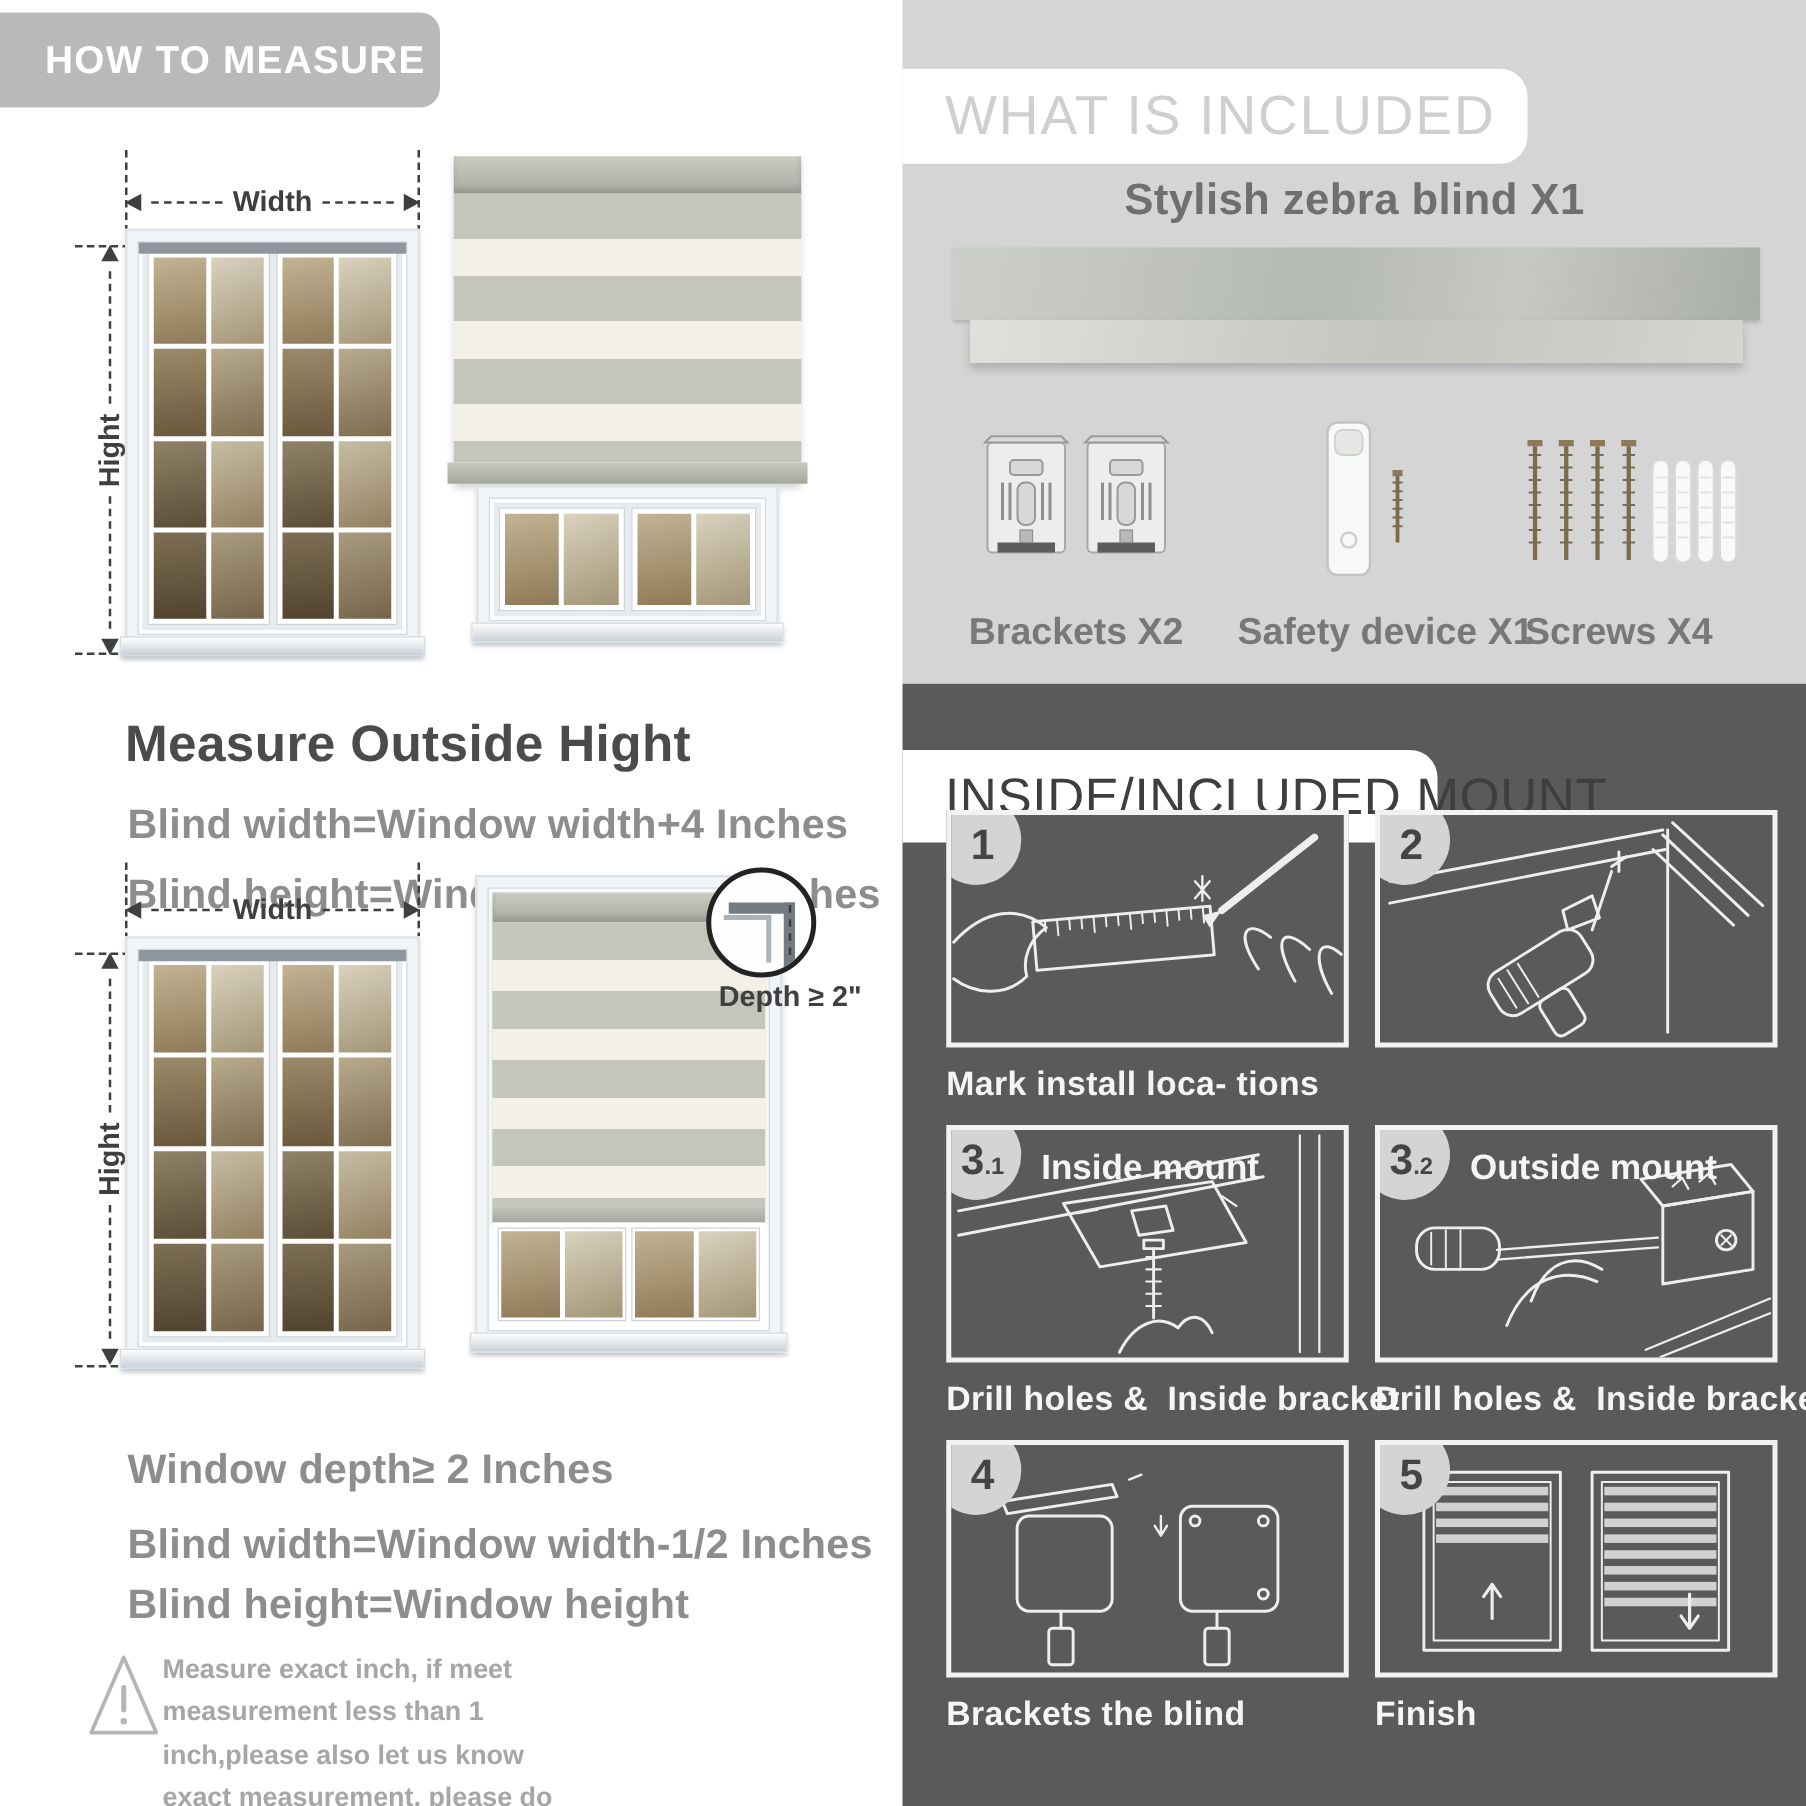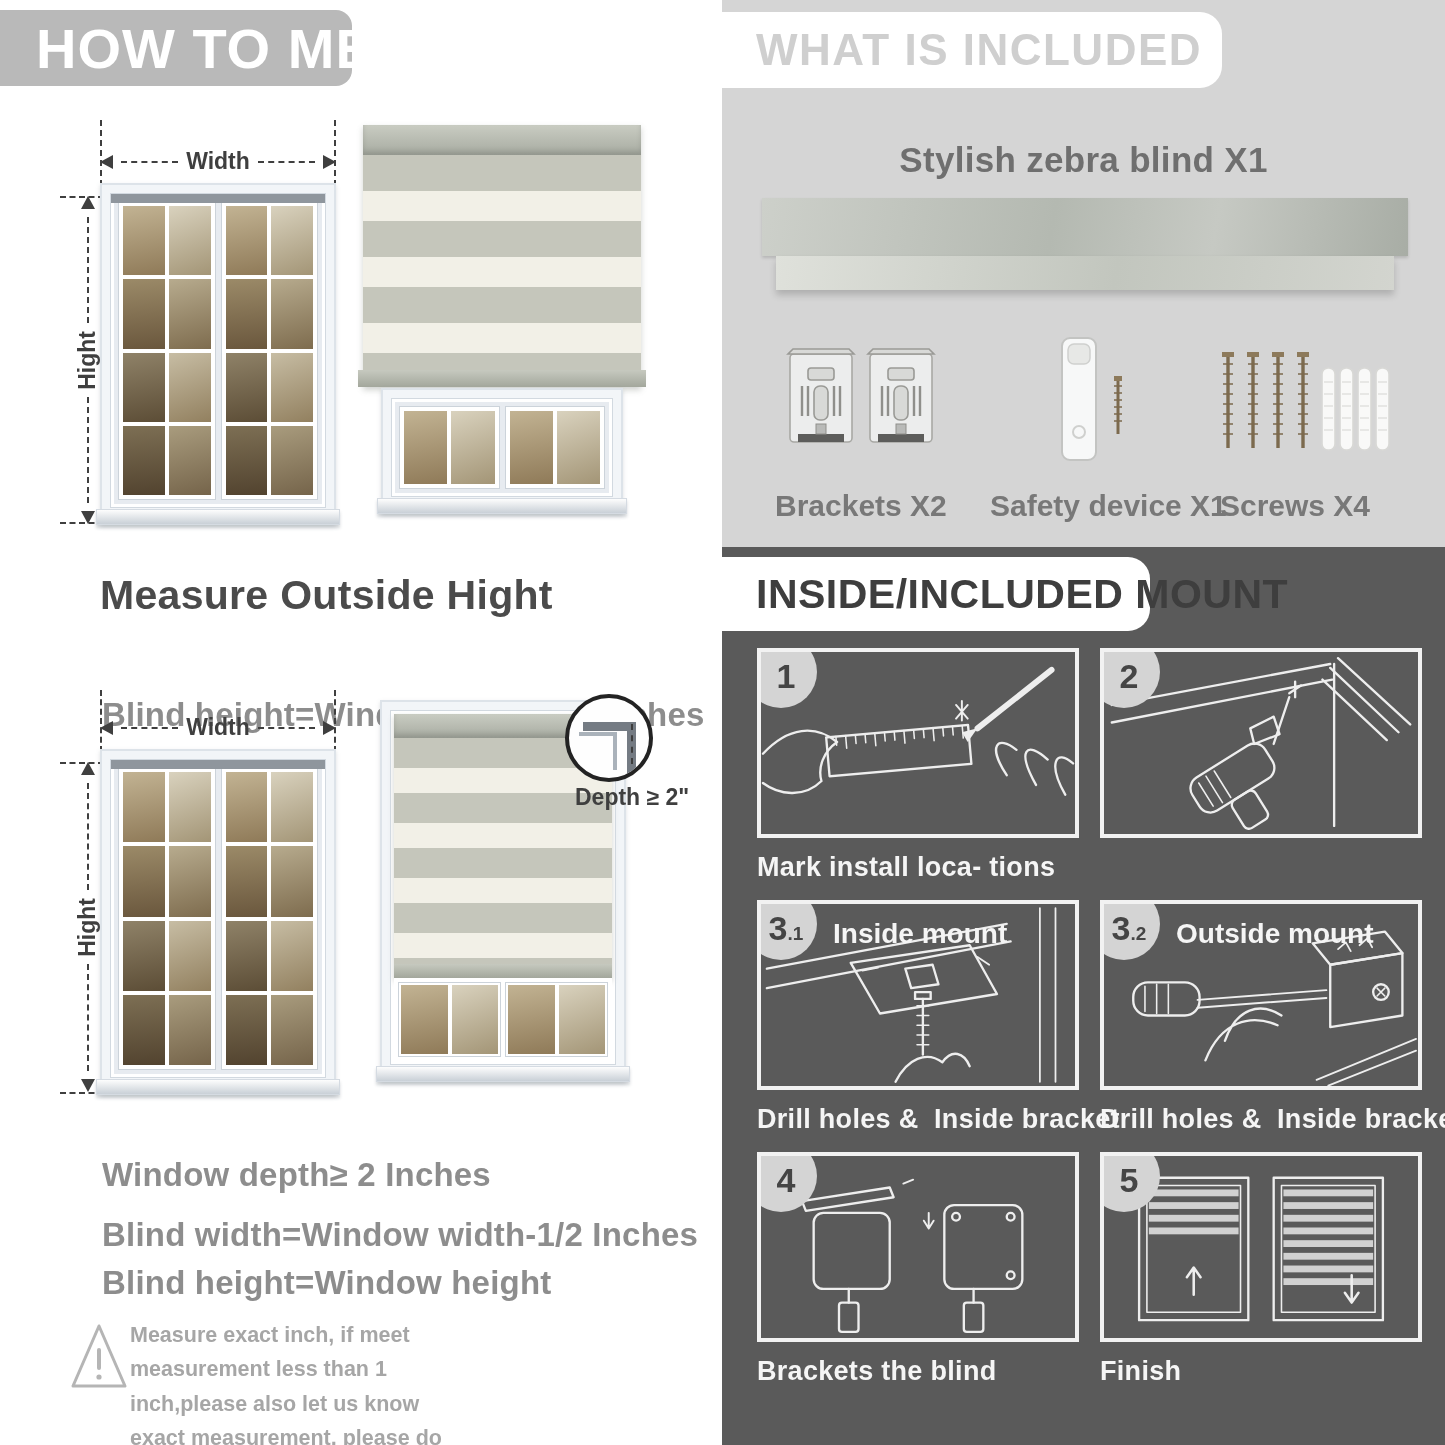--- a/index.html
+++ b/index.html
@@ -4,21 +4,21 @@
 <style>
   html,body{margin:0;padding:0;background:#fff;}
   .canvas{position:relative;width:1445px;height:1445px;background:#ffffff;
           font-family:"Liberation Sans",sans-serif;overflow:hidden;}
   .abs{position:absolute;}
 
   
   .left-header{left:0;top:10px;width:352px;height:76px;background:#b9b9b9;
                border-radius:0 16px 16px 0;display:flex;align-items:center;
                padding-left:36px;box-sizing:border-box;color:#fff;font-weight:bold;
-               font-size:56px;letter-spacing:1px;white-space:nowrap;}
+               font-size:31px;letter-spacing:1px;white-space:nowrap;}
 
   .h2-title{color:#4b4b4b;font-weight:bold;font-size:41px;letter-spacing:.3px;white-space:nowrap;}
   .p-line{color:#8d8d8d;font-weight:bold;font-size:33px;letter-spacing:.2px;white-space:nowrap;}
 
   
   .h-arrow{display:flex;align-items:center;gap:8px;color:#3f3f3f;font-weight:bold;font-size:23px;}
   .h-arrow .dash{flex:1;height:0;border-top:2px dashed #3f3f3f;}
   .tri-l{width:0;height:0;border-top:7px solid transparent;border-bottom:7px solid transparent;border-right:13px solid #3f3f3f;}
   .tri-r{width:0;height:0;border-top:7px solid transparent;border-bottom:7px solid transparent;border-left:13px solid #3f3f3f;}
   .v-arrow{display:flex;flex-direction:column;align-items:center;gap:8px;color:#3f3f3f;font-weight:bold;font-size:23px;}
@@ -74,21 +74,21 @@
           border-top:4px solid #aab2ba;border-right:4px solid #aab2ba;}
   .mag-dash{position:absolute;left:62px;top:26px;height:40px;border-left:2px dashed #3c3c3c;}
   .depth-label{color:#3f3f3f;font-weight:bold;font-size:23px;white-space:nowrap;}
 
   
   .warn-text{color:#a6a6a6;font-weight:bold;font-size:21.5px;line-height:1.6;}
 
   
   .inc-bg{left:722px;top:0;width:723px;height:547px;background:#d5d5d5;}
   .white-box{background:#ffffff;border-radius:0 22px 22px 0;display:flex;align-items:center;
-             padding-left:34px;box-sizing:border-box;font-weight:bold;white-space:nowrap;}
+             padding-left:34px;box-sizing:border-box;font-weight:normal;white-space:nowrap;margin-top:43px;}
   .wb1{left:722px;top:12px;width:500px;height:76px;color:#cfcfcf;font-size:44px;letter-spacing:1.5px;}
   .product-label{left:722px;top:140px;width:723px;text-align:center;color:#6f6f6f;
                  font-weight:bold;font-size:35px;letter-spacing:.3px;}
   .rail-top{left:762px;top:198px;width:646px;height:58px;
             background:linear-gradient(100deg,#cdd0ca 0%,#b4b9b1 45%,#c6c9c3 70%,#a8ada5 100%);
             box-shadow:0 2px 3px rgba(0,0,0,.15);}
   .rail-bot{left:776px;top:256px;width:618px;height:34px;
             background:linear-gradient(100deg,#dfe1db 0%,#c2c6be 55%,#d3d5cf 100%);
             box-shadow:0 5px 7px rgba(0,0,0,.18);}
   .hw-label{top:489px;text-align:center;color:#787878;font-weight:bold;font-size:30px;white-space:nowrap;}
@@ -180,20 +180,21 @@
         </div>
       <div class="door">
           <div class="pane"></div>
           <div class="pane"></div>
         </div>
     </div>
     <div class="win-sill"></div>
   </div>
 
   <div class="abs h2-title" style="left:100px;top:572px;">Measure Outside Hight</div>
+  <div class="abs p-line" style="left:102px;top:640px;">Blind width=Window width+4 Inches</div>
   <div class="abs p-line" style="left:102px;top:696px;">Blind height=Window height+4 Inches</div>
 
   <div class="abs h-arrow" style="left:100px;top:714px;width:236px;">
     <span class="tri-l"></span>
     <span class="dash"></span>
     <span>Width</span>
     <span class="dash"></span>
     <span class="tri-r"></span>
   </div>
   <div class="abs guide" style="left:100px;top:690px;height:62px;"></div>

